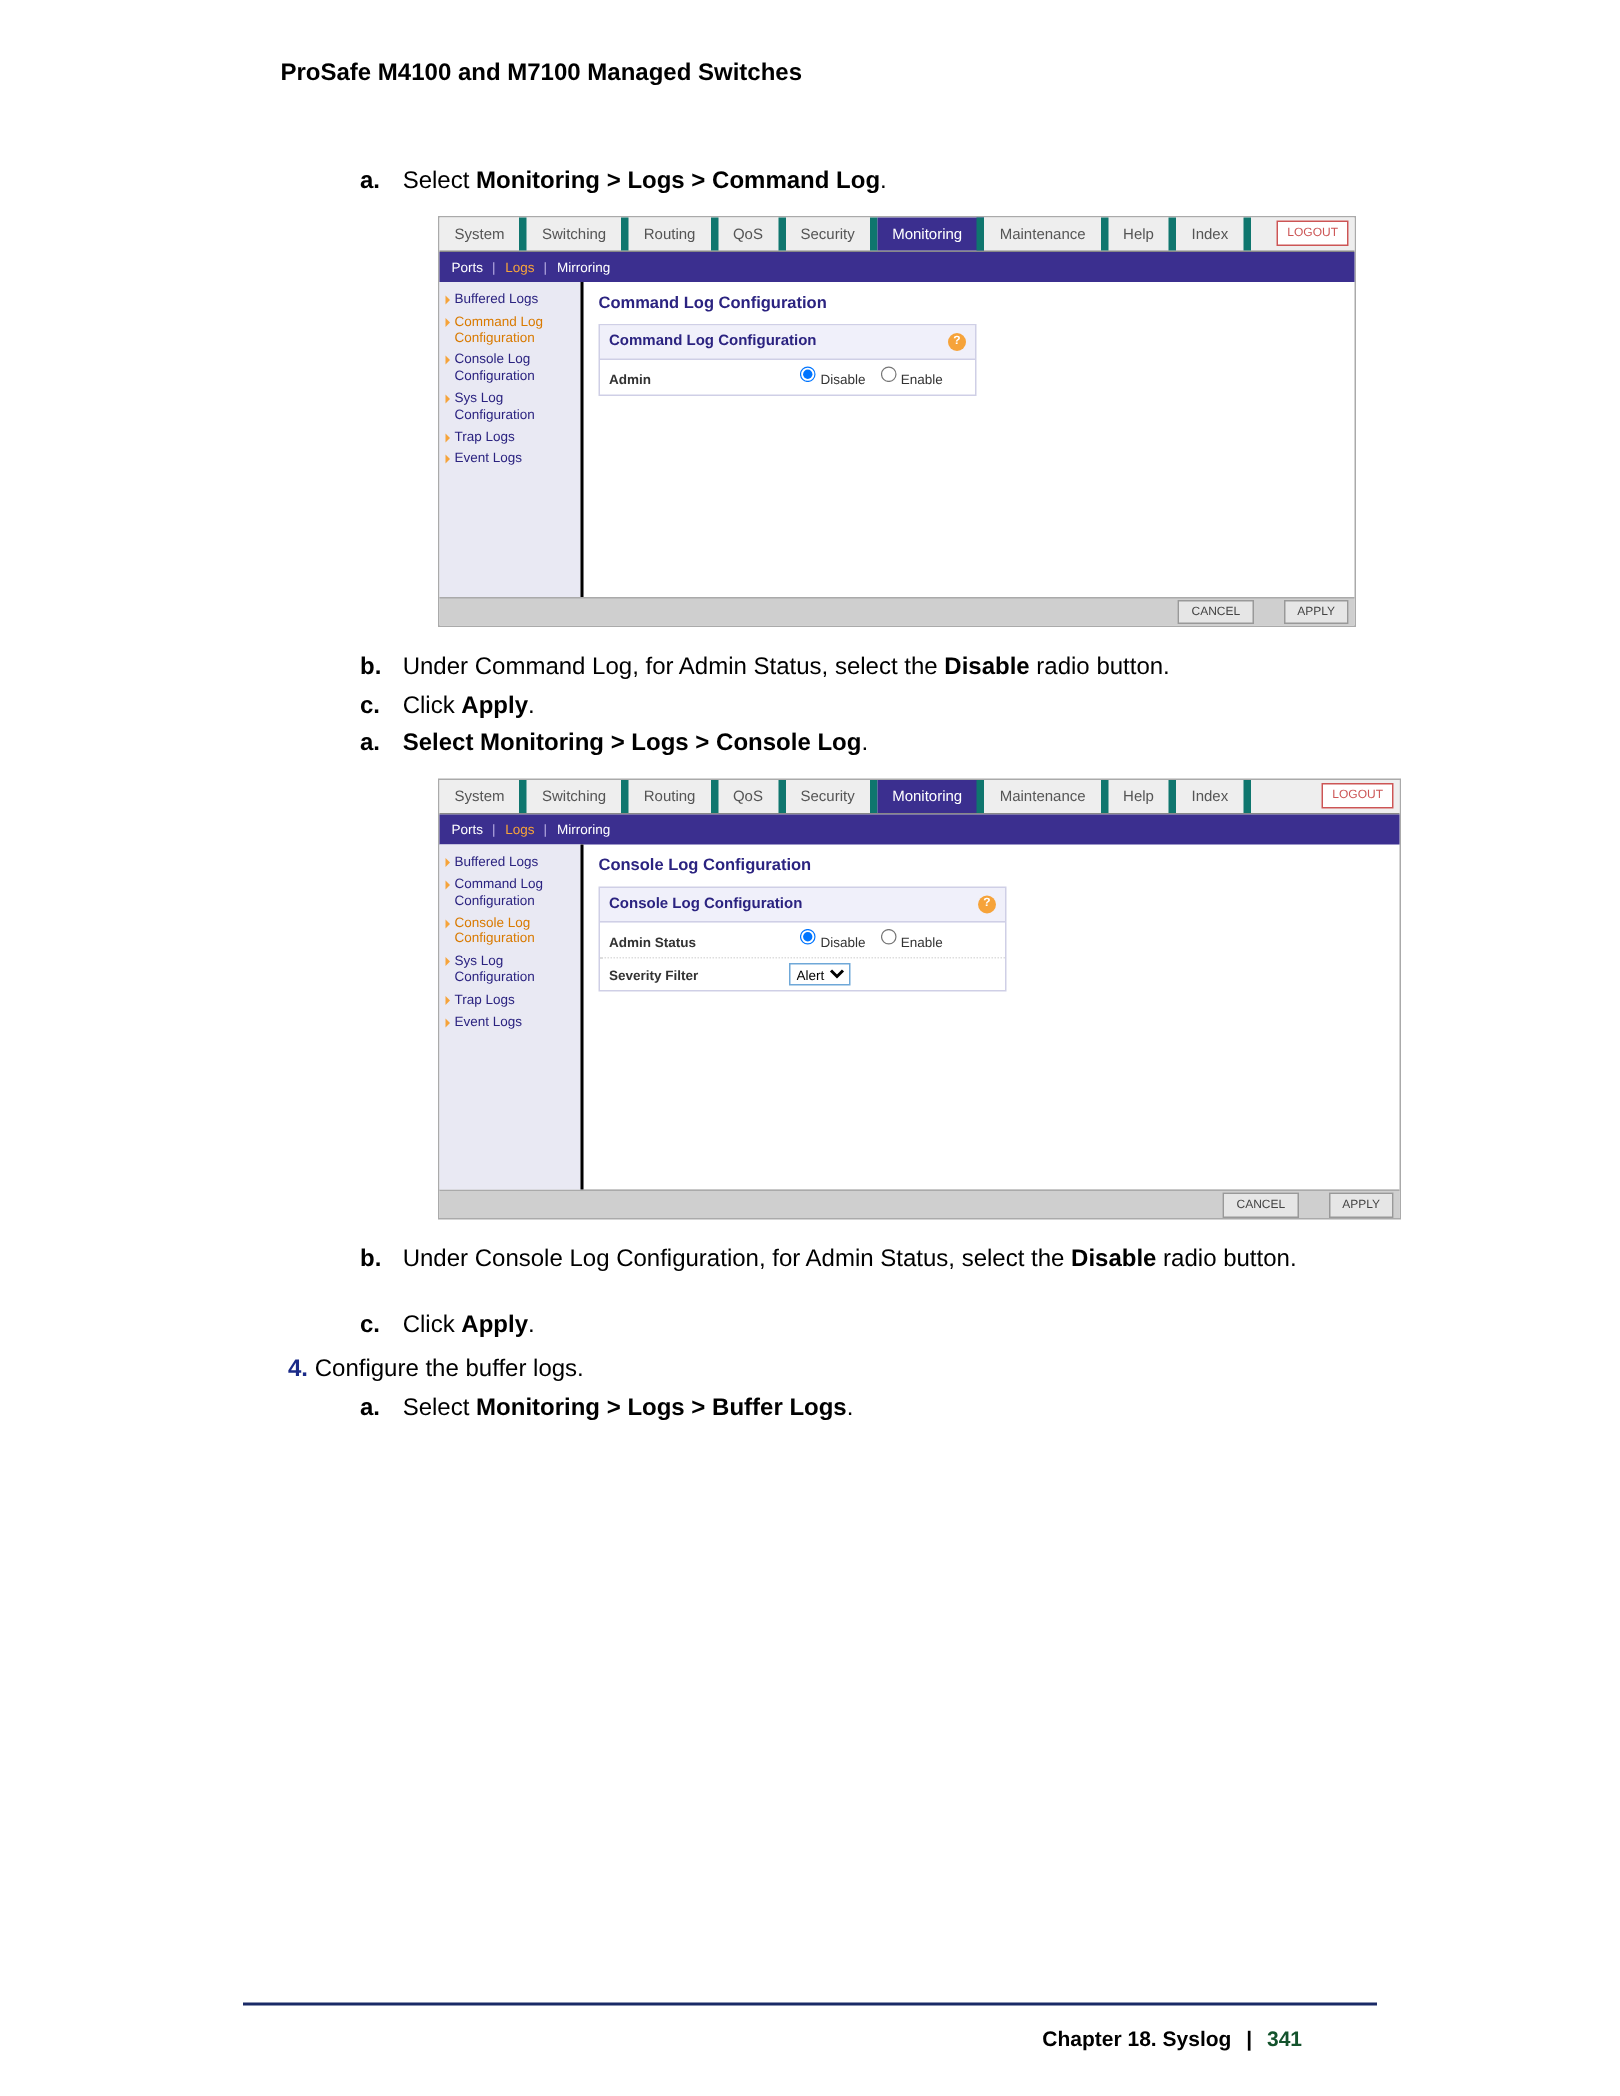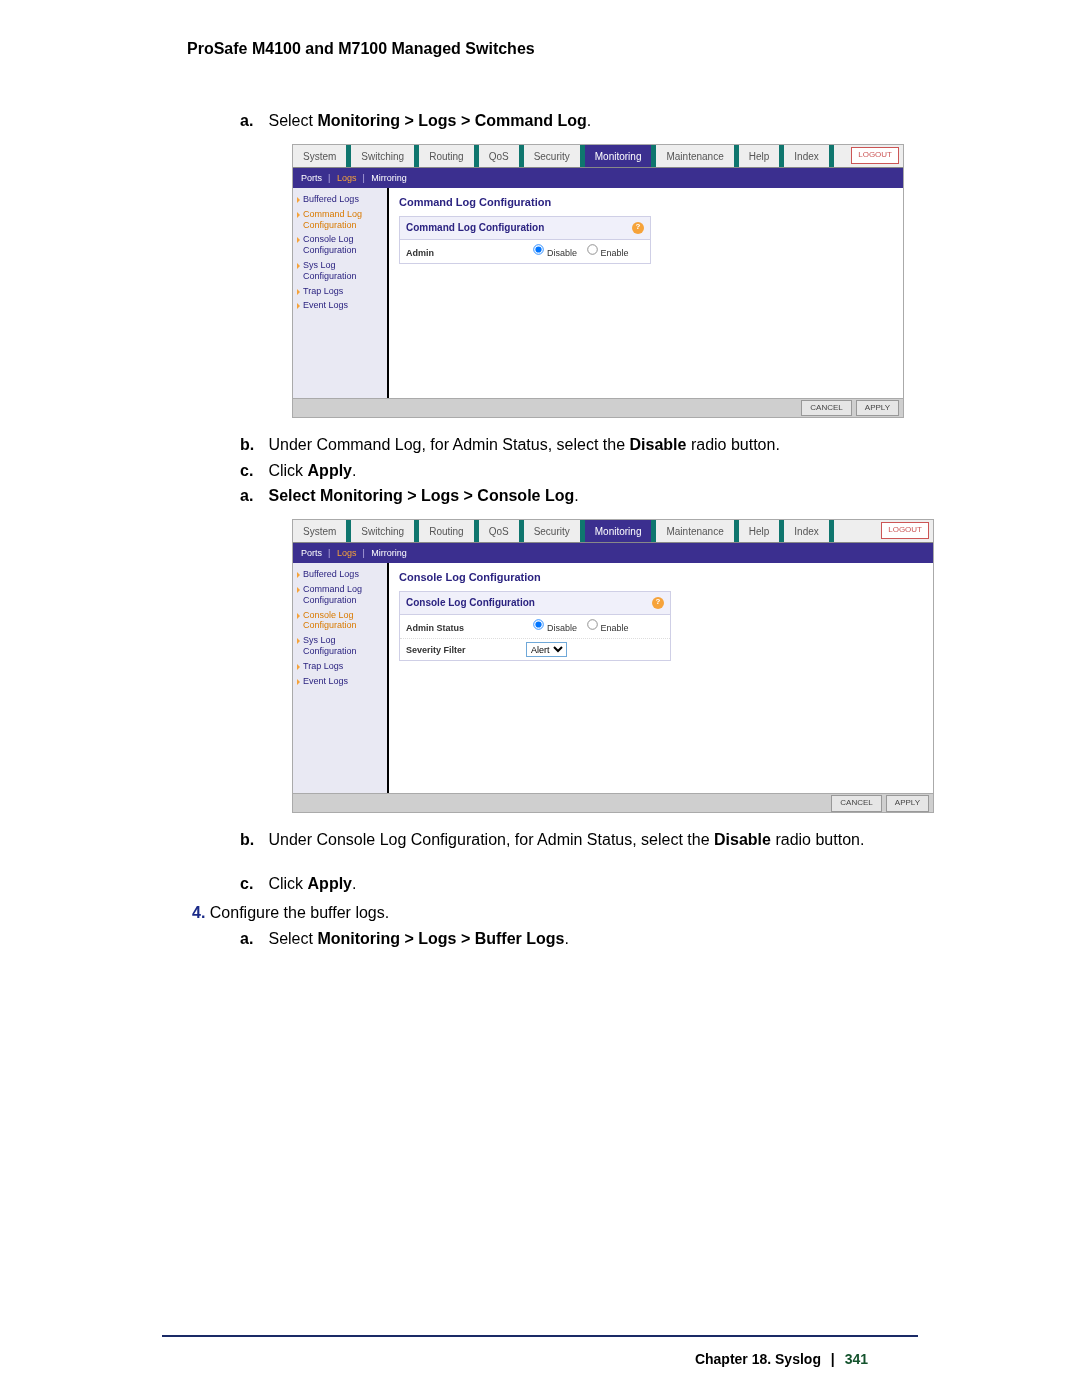--- a/index.html
+++ b/index.html
@@ -35,21 +35,21 @@
   .panel{border:1px solid #cfcfe6}
   .panel-h{background:#f0f0fa;color:#2b2380;font-size:10px;font-weight:bold;padding:3px 6px;border-bottom:1px solid #cfcfe6;display:flex;align-items:center}
   .help-ico{margin-left:auto;width:12px;height:12px;border-radius:50%;background:#f6a33a;color:#fff;font-size:8px;display:inline-flex;align-items:center;justify-content:center;font-weight:bold}
   .panel-row{display:flex;align-items:flex-end;padding:3px 6px;border-bottom:1px dotted #ddd}
   .panel-row:last-child{border-bottom:none}
   .panel-label{flex:0 0 120px;font-weight:bold;font-size:9px;color:#333}
   .panel-ctrl{flex:1;font-size:9px;color:#333}
   .panel-ctrl input[type=radio]{margin:0 2px 0 6px;transform:scale(.8)}
   .panel-ctrl select{font-size:9px;height:15px;border:1px solid #6fa8d8;background:#fff}
 
-  .footer-bar{background:#cfcfcf;height:18px;display:flex;justify-content:flex-end;align-items:center;padding:0 4px;gap:4px;border-top:1px solid #aaa}
+  .footer-bar{background:#cfcfcf;height:18px;display:flex;justify-content:flex-end;align-items:center;padding:0 4px;gap:20px;border-top:1px solid #aaa}
   .fbtn{font-size:8px;background:#e6e6e6;border:1px solid #999;color:#444;padding:1px 8px}
 
   .bottom-rule{position:absolute;left:90px;right:90px;bottom:60px;border-top:2px solid #1a2a66}
   .bottom-text{position:absolute;right:140px;bottom:30px;font-size:14px;font-weight:bold}
   .bottom-text .chap{color:#000}
   .bottom-text .sep{color:#000;margin:0 6px}
   .bottom-text .pg{color:#14532d}
 </style>
 </head>
 <body>

